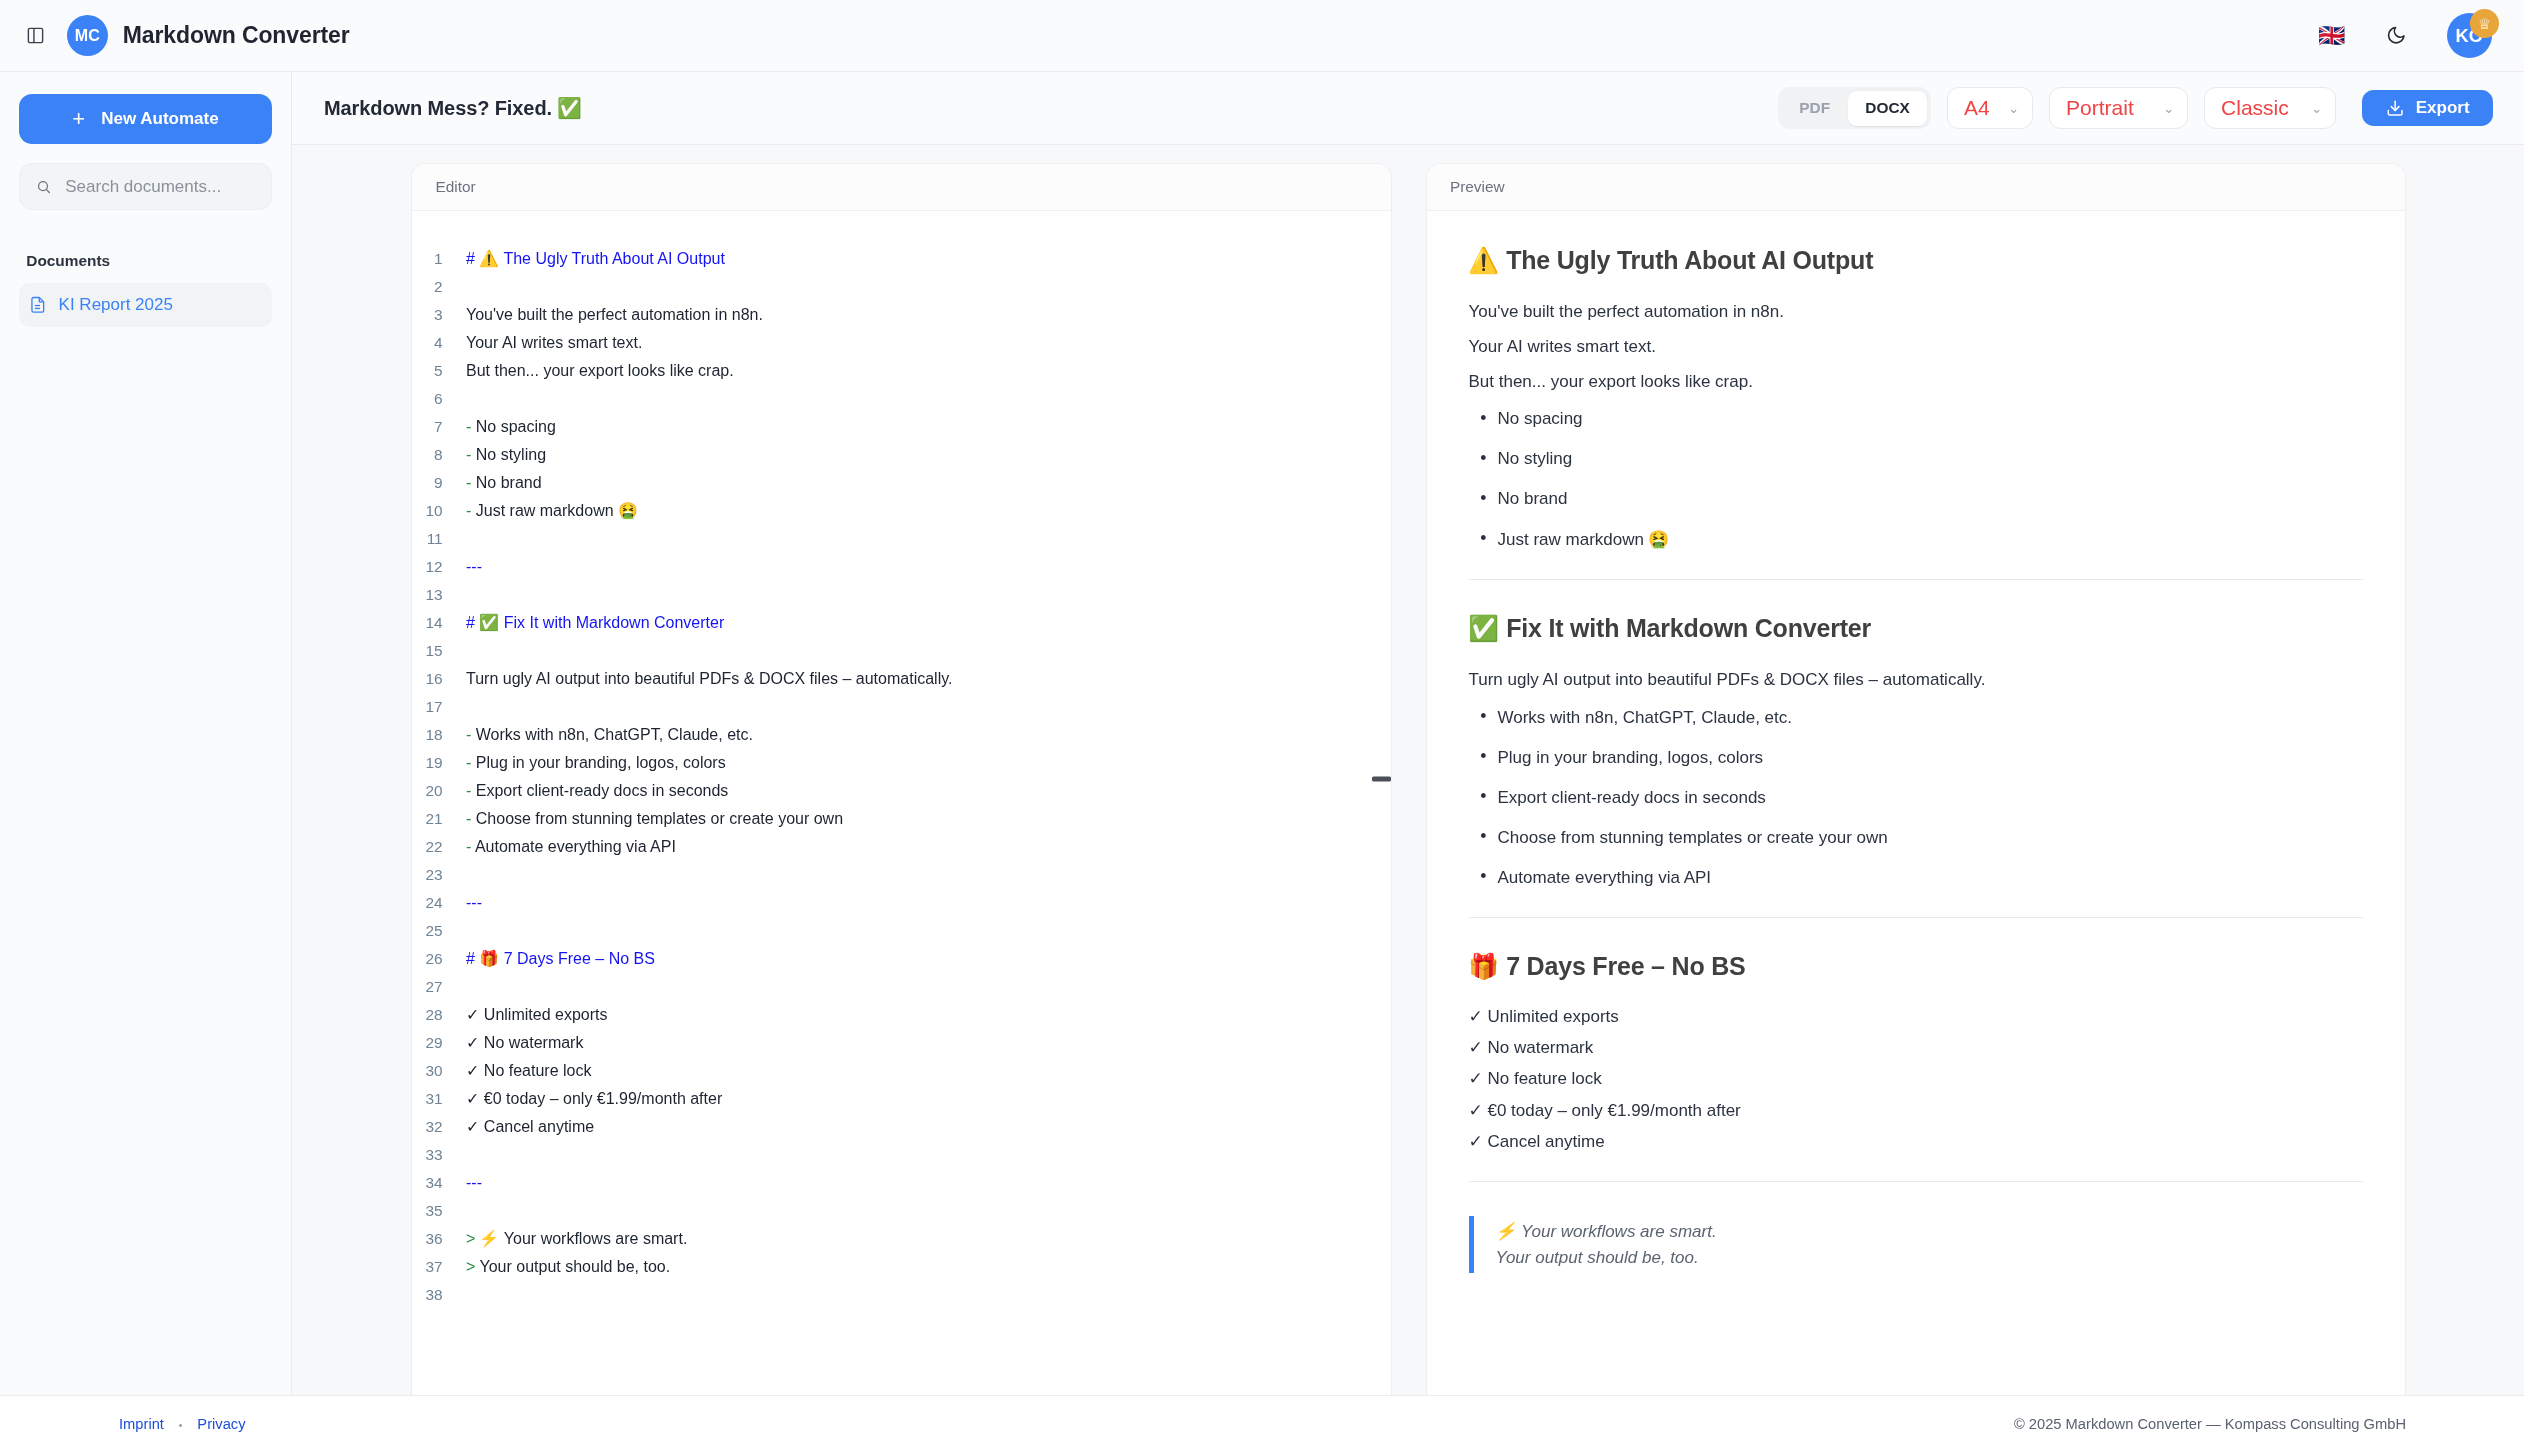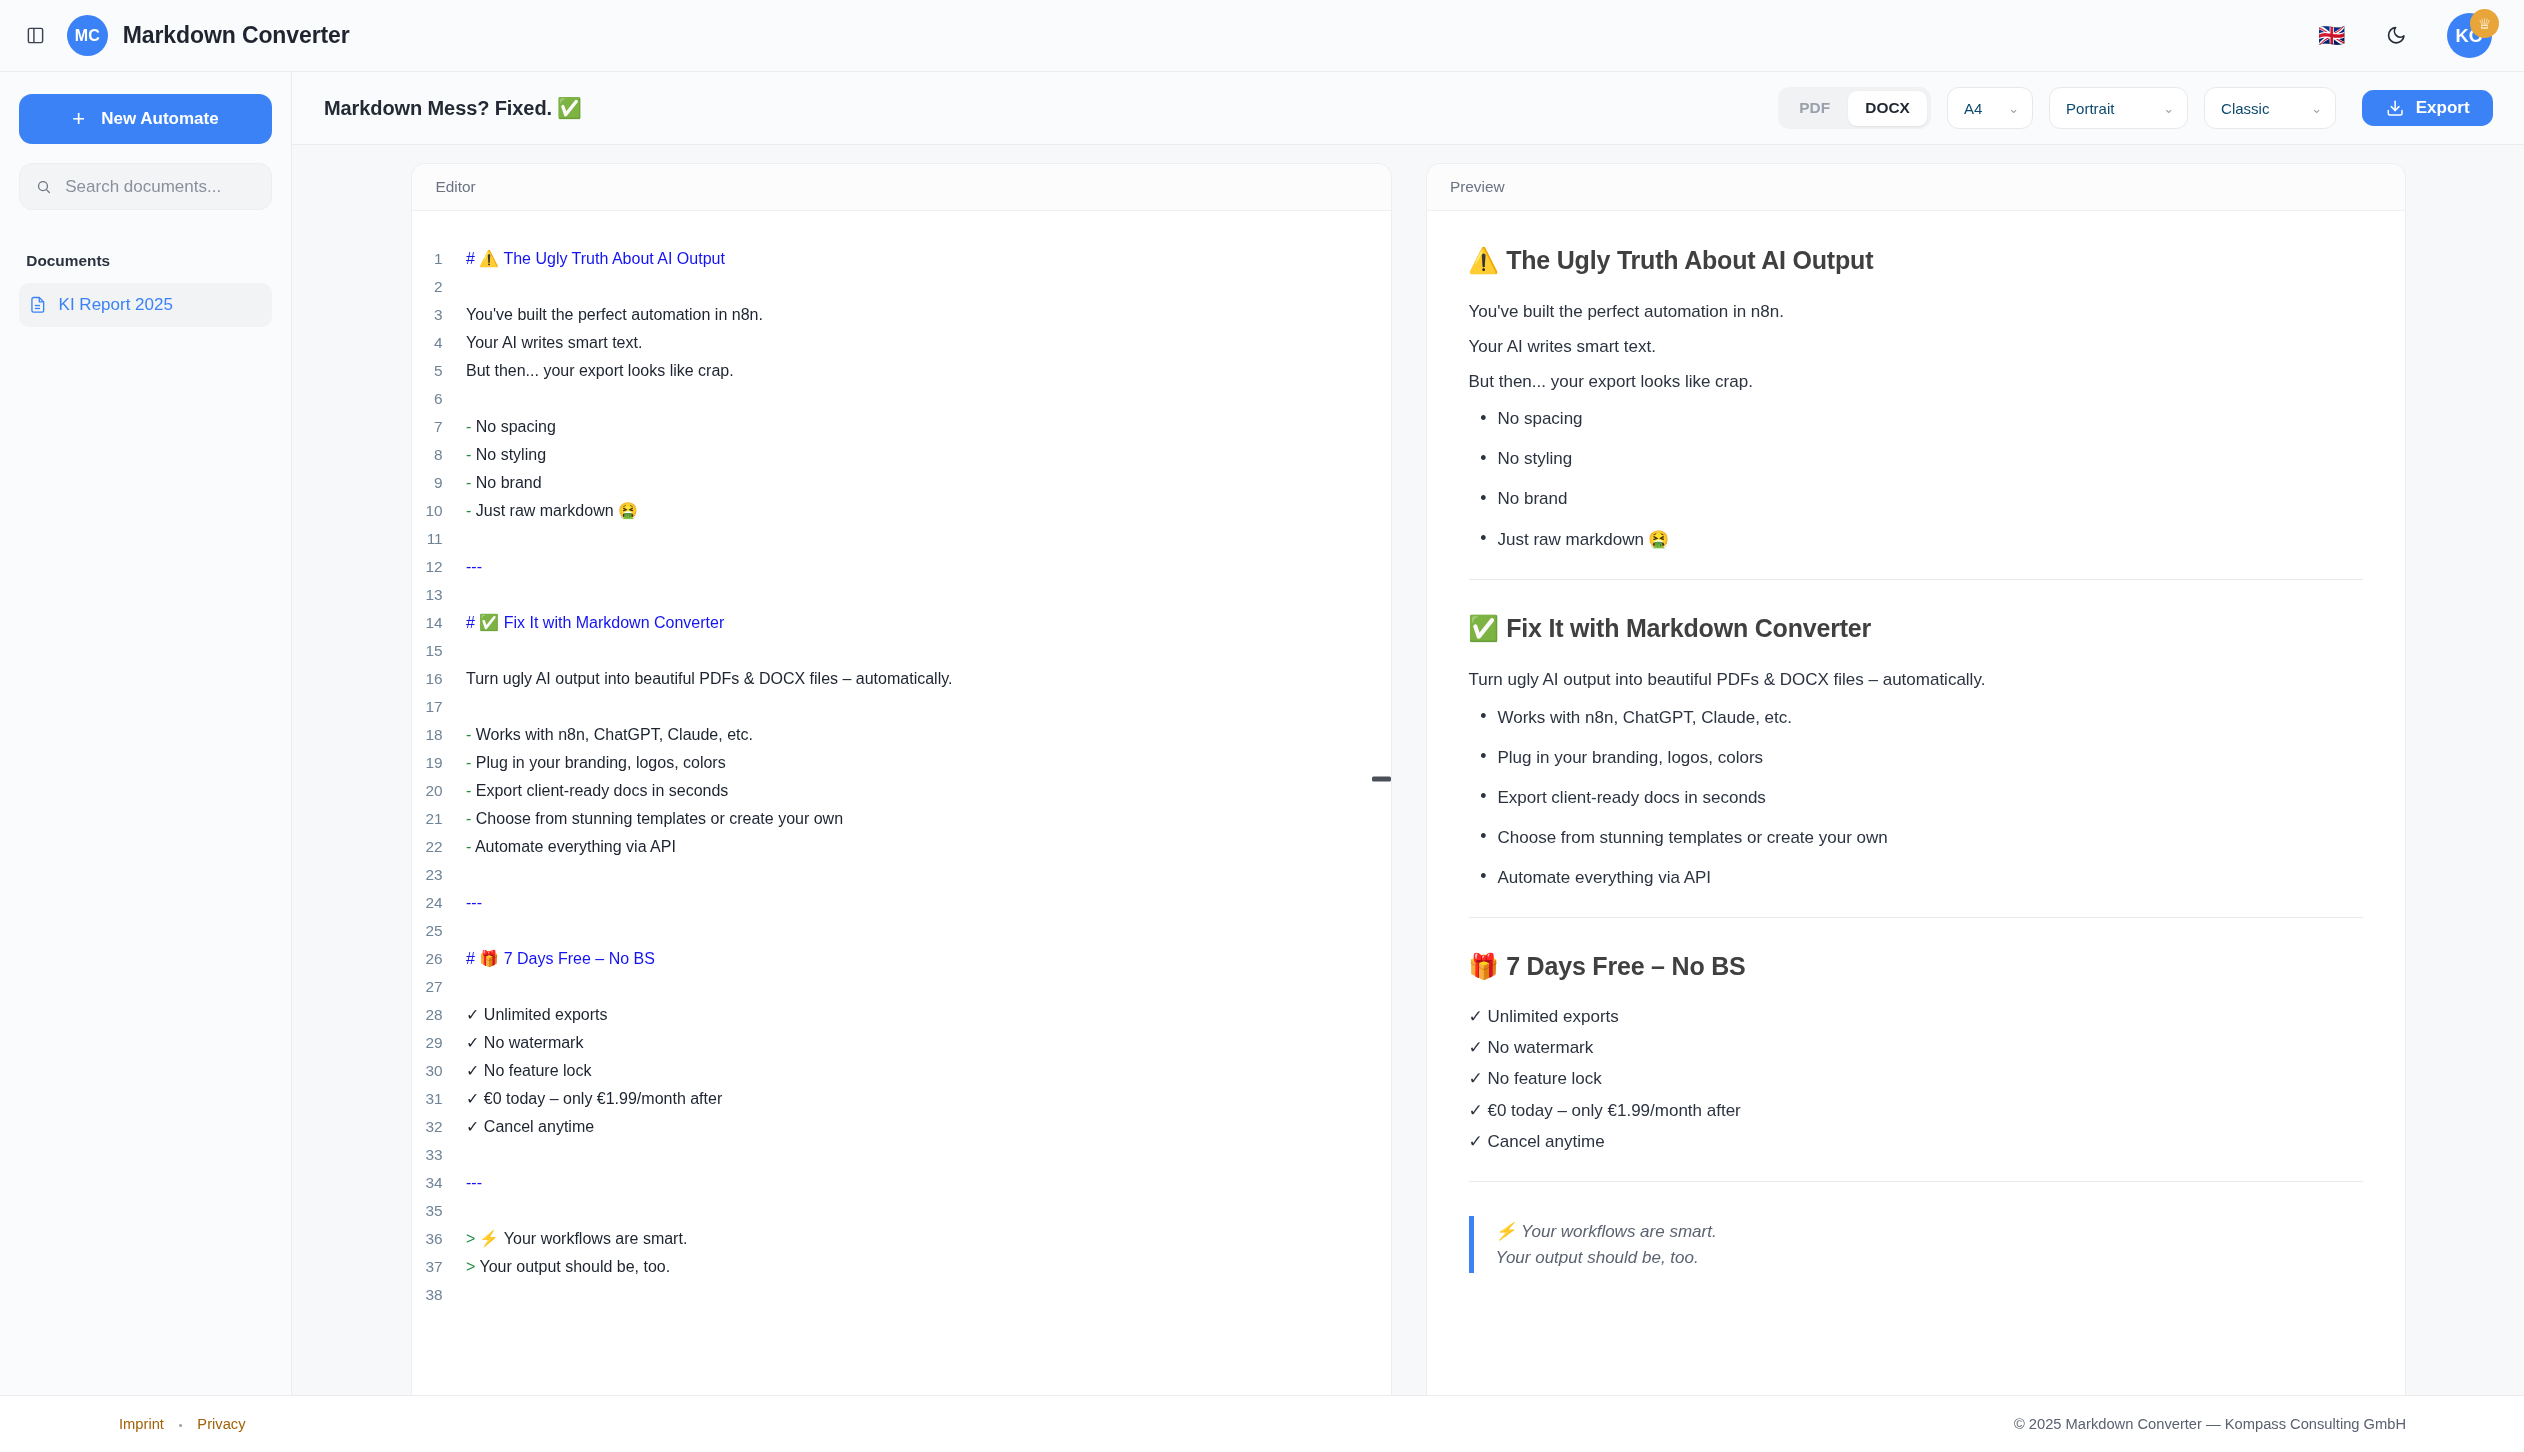--- a/index.html
+++ b/index.html
@@ -110,21 +110,21 @@
   .seg-opt {
     padding: 0 17.6px; height: 35px; display: flex; align-items: center;
     font-size: 15.4px; font-weight: 700; color: #9aa0ac; border-radius: 8.8px; cursor: pointer;
   }
   .seg-opt.active { background: #ffffff; color: #222834; box-shadow: 0 0.7px 1.5px rgba(0,0,0,.07); }
   .dd {
     height: 42px; min-width: 86px; border: 0.7px solid #e6e8ec; border-radius: 11.7px;
     background: #fff; display: flex; align-items: center; justify-content: space-between;
     gap: 13px; padding: 0 13px 0 16px; cursor: pointer;
   }
-  .dd-label { font-size: 15px; color: #0c4a6e; }
+  .dd-label { font-size: 21px; color: #ef4444; }
   .chev { color: #9aa1ad; font-size: 13px; line-height: 1; }
   .export-btn {
     height: 36px; border: none; border-radius: 11.7px; background: #3b82f6; color: #fff;
     font-size: 17px; font-weight: 600; cursor: pointer; font-family: inherit;
     display: flex; align-items: center; gap: 11.7px; padding: 0 23.4px; margin-left: 10.3px;
   }
 
   
   .panels {
     flex: 1; display: flex; gap: 34px; min-height: 0;
@@ -185,21 +185,21 @@
   }
   .pv-quote-line { font-size: 17px; color: #5b6270; font-style: italic; line-height: 1.52; }
 
   
   .footer {
     height: 57px; min-height: 57px; background: #fff;
     border-top: 0.7px solid #ececef;
     display: flex; align-items: center; padding: 0 119px;
   }
   .footer-left { display: flex; align-items: center; gap: 14.7px; }
-  .footer-link { font-size: 14.7px; color: #a16207; cursor: pointer; }
+  .footer-link { font-size: 14.7px; color: #1d4ed8; cursor: pointer; }
   .footer-dot { font-size: 11.7px; color: #9aa1ad; }
   .footer-spacer { flex: 1; }
   .footer-copy { font-size: 14.7px; color: #5a6170; }
 </style>
 </head>
 <body>
 
 <div class="app">
 
   <div class="topbar">

